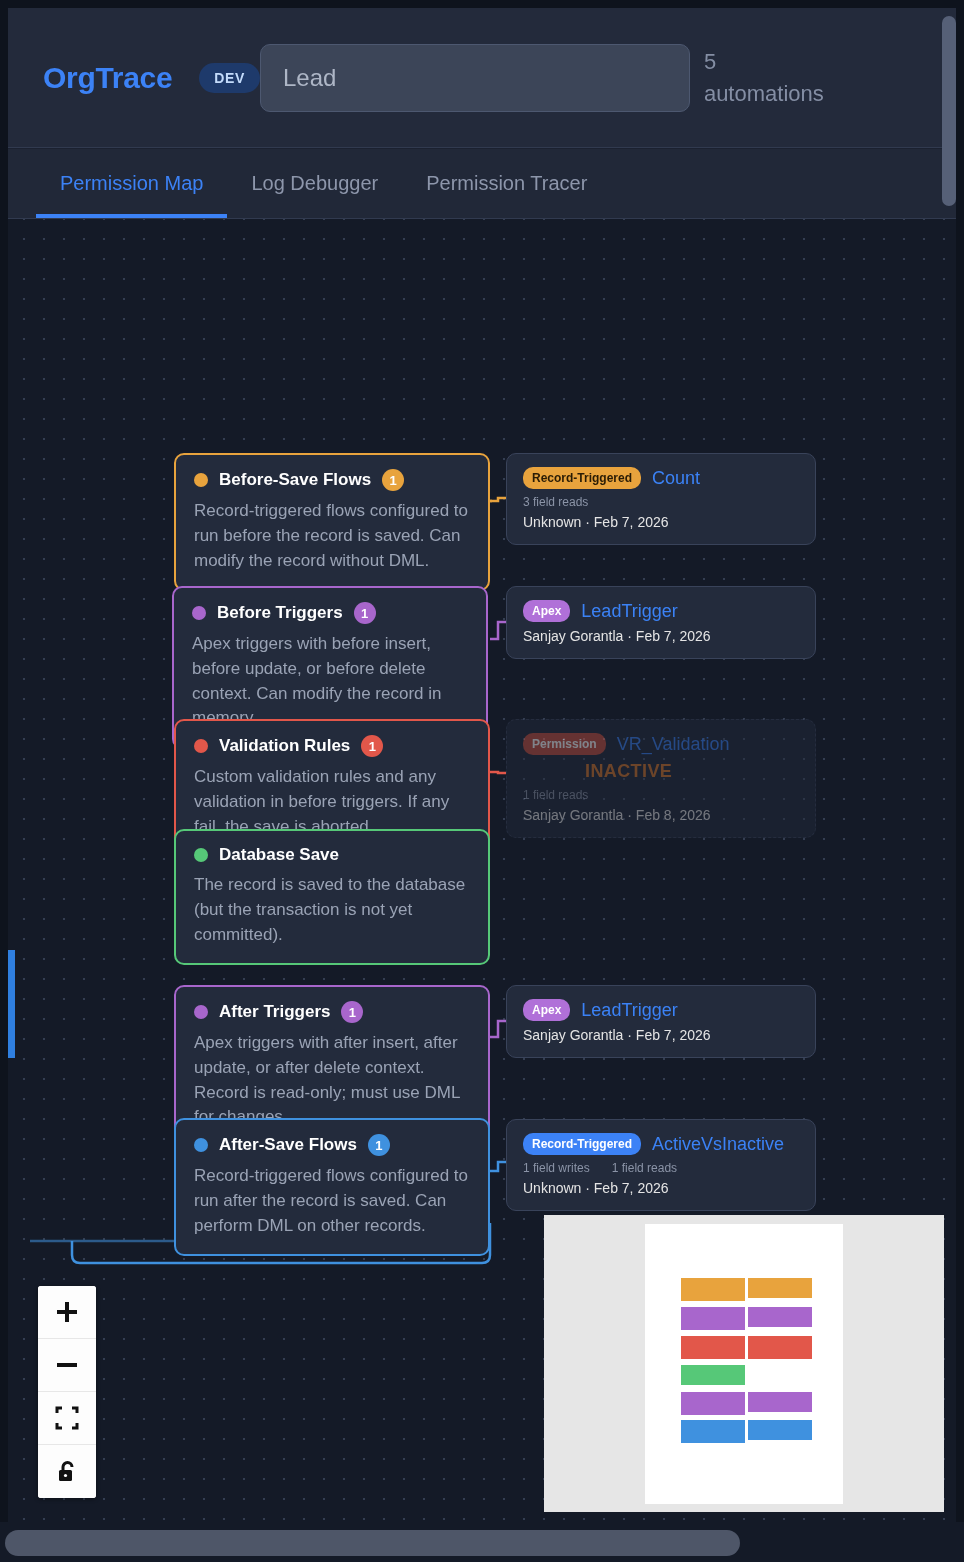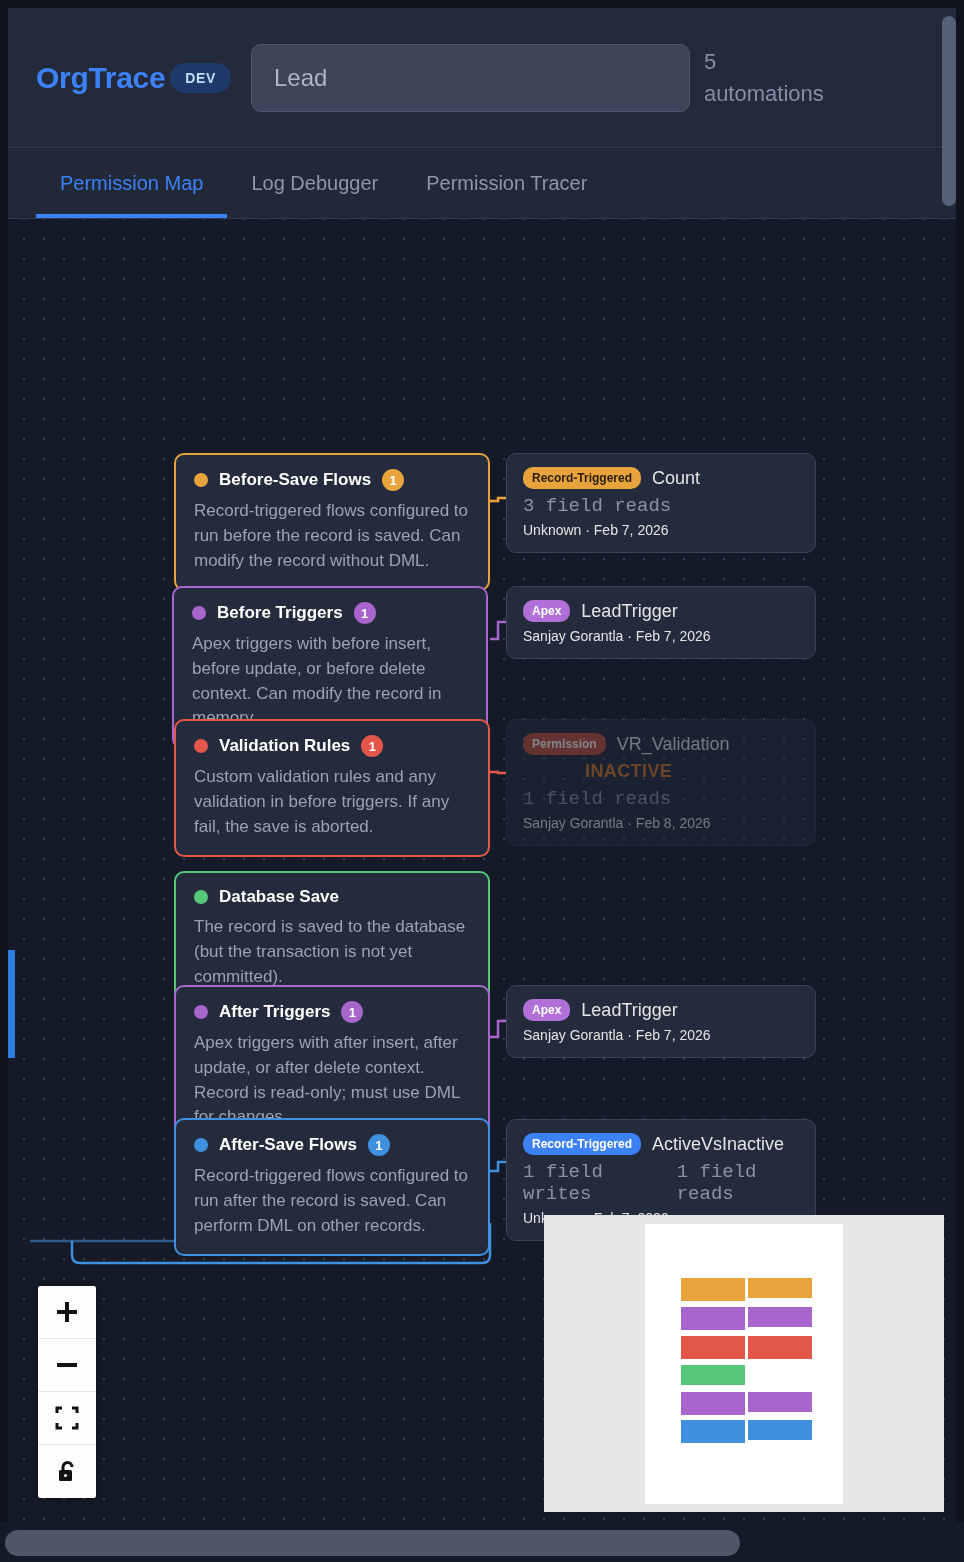--- a/index.html
+++ b/index.html
@@ -28,32 +28,31 @@
     overflow: hidden;
   }
 
   
   .header {
     position: absolute; left: 0; top: 0; width: 948px; height: 140px;
     background: #232a3b;
     border-bottom: 1px solid #313a4f;
     display: flex; align-items: center;
   }
-  .brand-wrap { display: flex; align-items: center; gap: 5px; margin-left: 28px; }
+  .brand-wrap { display: flex; align-items: center; gap: 27px; margin-left: 35px; }
   .brand {
     font-size: 30px; font-weight: bold; color: #3c82f6;
     letter-spacing: -0.3px; white-space: nowrap;
   }
   .env-badge {
     background: #1e3a6b; color: #c3dbfb;
     font-size: 14px; font-weight: bold; letter-spacing: .6px;
     padding: 7px 15px; border-radius: 999px; white-space: nowrap;
   }
   .obj-select {
-    margin-left: 20px;
     width: 440px; height: 68px;
     background: #3c4558; border: 1px solid #4d5870;
     border-radius: 10px;
     display: flex; align-items: center; padding: 0 22px;
     color: #aeb6c6; font-size: 24px;
   }
   .header-stats {
     display: flex; align-items: flex-start; gap: 120px;
     margin-left: 14px; white-space: nowrap;
   }
@@ -128,24 +127,24 @@
   .card.inactive { opacity: .46; border-style: dashed; }
   .card-head { display: flex; align-items: center; gap: 11px; margin-bottom: 6px; }
   .pill {
     font-size: 12px; font-weight: bold; color: #fff;
     padding: 4px 9px; border-radius: 10px; white-space: nowrap; flex: none;
   }
   .p-orange { background: #e8a33d; color: #2a1c05; }
   .p-purple { background: #b070d8; }
   .p-red    { background: #c4503f; }
   .p-blue   { background: #3c82f6; }
-  .card-title { color: #e5e5e5; font-size: 18px; white-space: nowrap; }
+  .card-title { color: #3b82f6; font-size: 18px; white-space: nowrap; }
   .card-status { color: #d4762c; font-size: 18px; font-weight: bold;
     letter-spacing: .4px; margin: 0 0 6px 62px; }
-  .card-metrics { display: flex; gap: 22px; color: #8b94a7; font-size: 19px; margin-bottom: 5px; font-family: Liberation Mono, monospace; }
+  .card-metrics { display: flex; gap: 22px; color: #8b94a7; font-size: 12px; margin-bottom: 5px; }
   .card-meta { color: #e5e5e5; font-size: 14px; }
 
   
   .zoom-ctl {
     position: absolute; left: 30px; bottom: 24px;
     width: 58px; background: #fdfdfd; border-radius: 3px; overflow: hidden;
     box-shadow: 0 1px 4px rgba(0,0,0,.45);
   }
   .zoom-btn {
     height: 53px; display: flex; align-items: center; justify-content: center;
@@ -270,21 +269,21 @@
 
       <div class="node n-red" style="left:166px; top:500px;">
         <div class="node-head">
           <span class="node-dot d-red"></span>
           <span class="node-title">Validation Rules</span>
           <span class="node-count d-red">1</span>
         </div>
         <div class="node-desc">Custom validation rules and any validation in before triggers. If any fail, the save is aborted.</div>
       </div>
 
-      <div class="node n-green" style="left:166px; top:652px;">
+      <div class="node n-green" style="left:166px; top:610px;">
         <div class="node-head">
           <span class="node-dot d-green"></span>
           <span class="node-title">Database Save</span>
         </div>
         <div class="node-desc">The record is saved to the database (but the transaction is not yet committed).</div>
       </div>
 
       <div class="node n-purple" style="left:166px; top:766px;">
         <div class="node-head">
           <span class="node-dot d-purple"></span>

